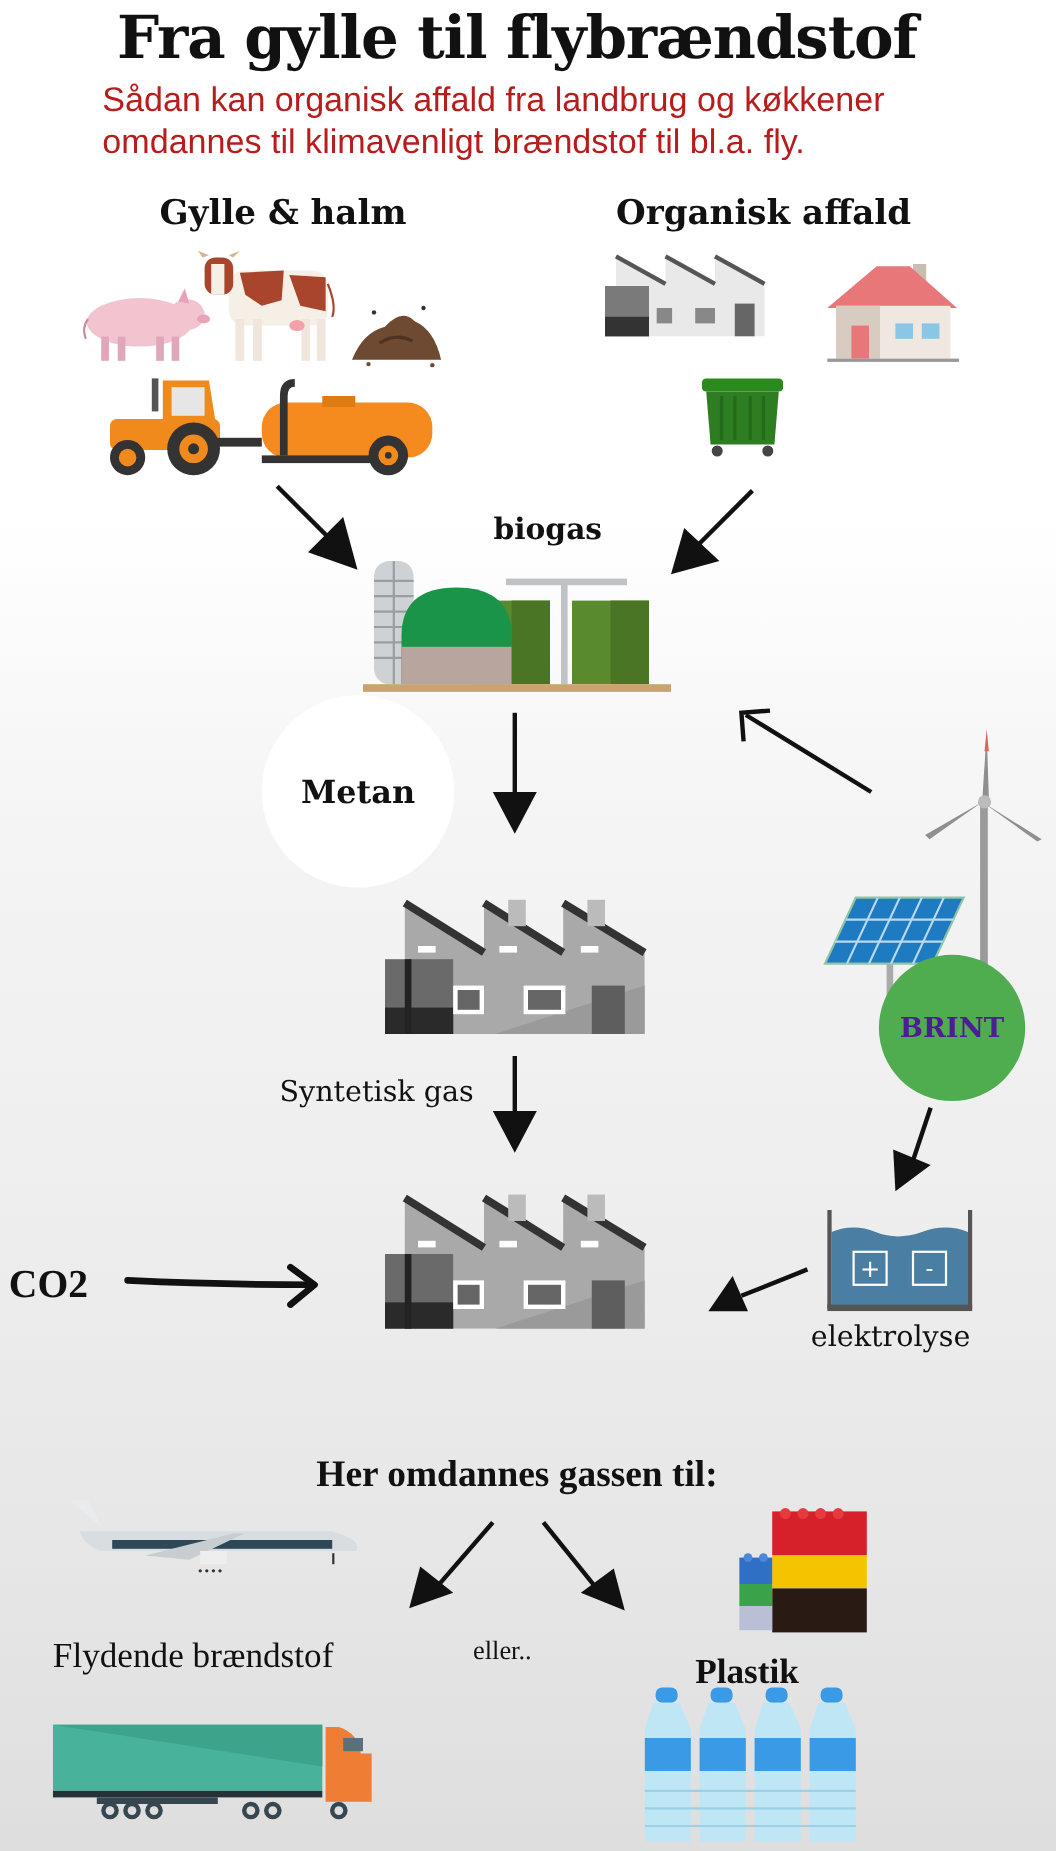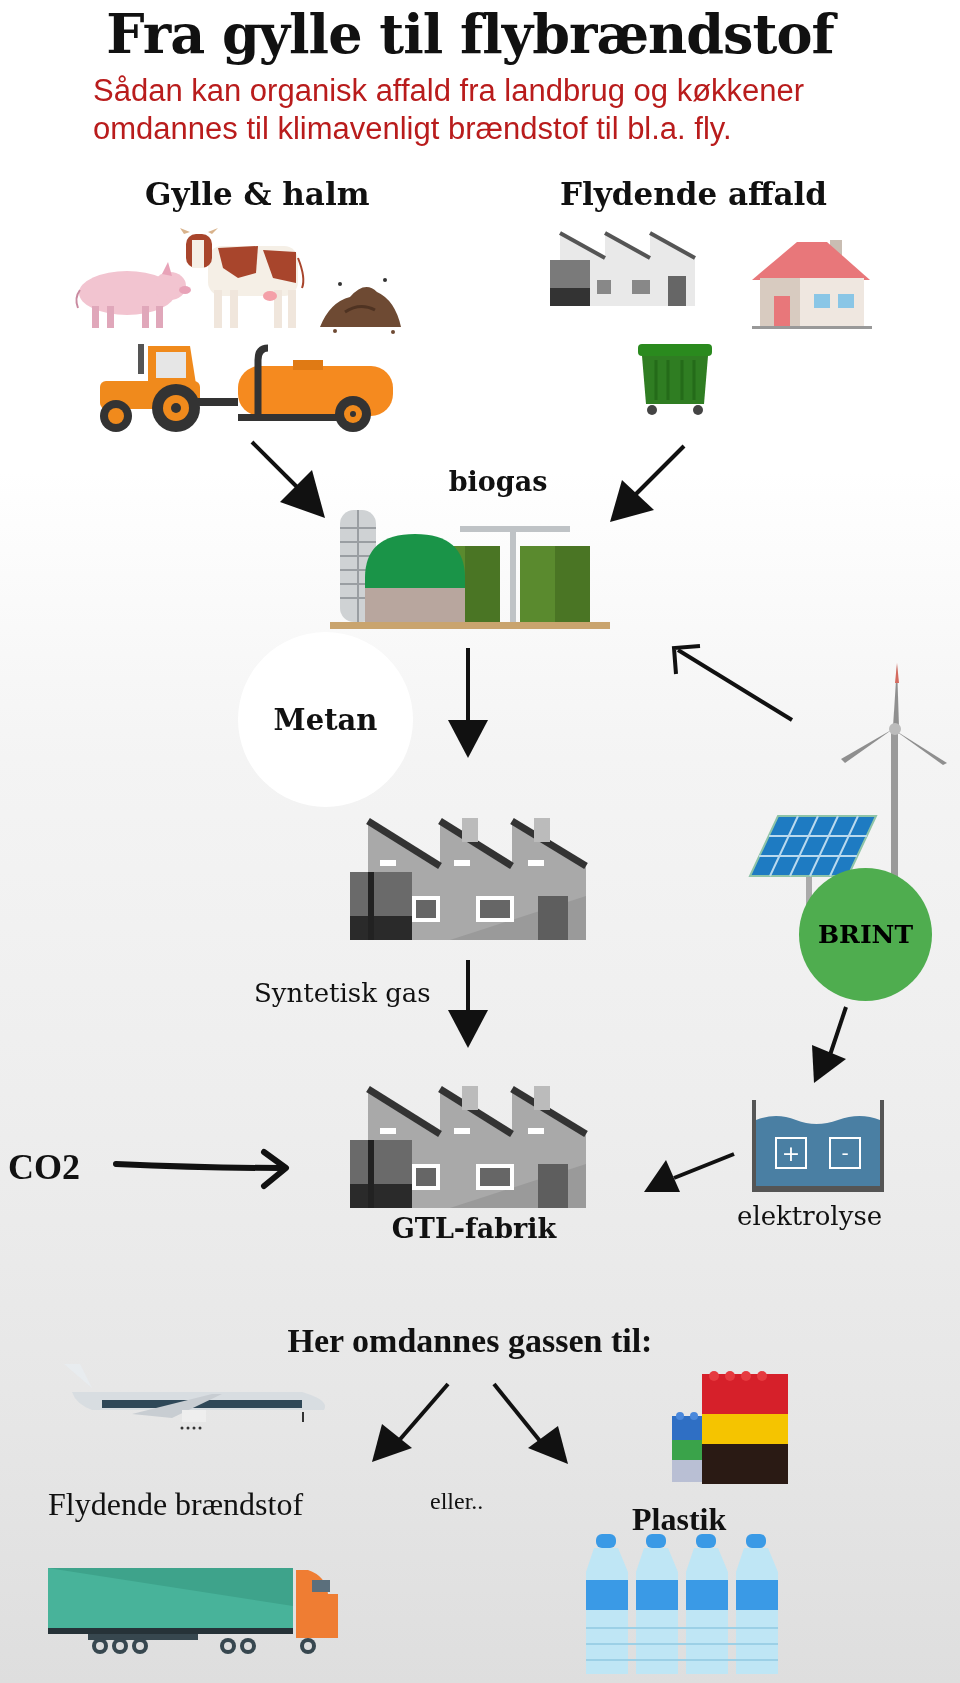--- a/index.html
+++ b/index.html
@@ -22,21 +22,21 @@
   .label-reg { font-family: "DejaVu Serif", serif; font-size: 26px; white-space: nowrap; }
   .cond { font-family: "Liberation Serif", serif; }
   svg.arrow { position: absolute; overflow: visible; }
   .metan-circle {
     left: 238px; top: 632px; width: 175px; height: 175px; border-radius: 50%;
     background: #fff; display: flex; align-items: center; justify-content: center;
   }
   .brint-circle {
     left: 799px; top: 868px; width: 133px; height: 133px; border-radius: 50%;
     background: #4fad4f; display: flex; align-items: center; justify-content: center;
-    color: #000000; font-family: "DejaVu Serif", serif; font-weight: bold; font-size: 25px;
+    color: #4c1d95; font-family: "DejaVu Serif", serif; font-weight: bold; font-size: 25px;
   }
 </style>
 </head>
 <body>
 
 <div class="abs title">Fra gylle til flybrændstof</div>
 <div class="abs subtitle">Sådan kan organisk affald fra landbrug og køkkener omdannes til klimavenligt brændstof til bl.a. fly.</div>
 
 <div class="abs section-heading" style="left:145px; top:176px;">Gylle &amp; halm</div>
 
@@ -90,21 +90,21 @@
   <rect x="100" y="62" width="40" height="8" fill="#333"></rect>
   <rect x="140" y="30" width="155" height="50" rx="22" fill="#f58a1f"></rect>
   <rect x="195" y="24" width="30" height="10" fill="#e07a14"></rect>
   <path d="M170 12 Q160 12 160 24 L160 78" stroke="#333" stroke-width="7" fill="none"></path>
   <rect x="140" y="78" width="100" height="7" fill="#333"></rect>
   <circle cx="255" cy="78" r="18" fill="#333"></circle>
     <circle cx="255" cy="78" r="9" fill="#f08a1c"></circle>
     <circle cx="255" cy="78" r="3" fill="#333"></circle>
 </svg>
 
-<div class="abs section-heading" style="left:560px; top:176px;">Flydende affald</div>
+<div class="abs section-heading" style="left:560px; top:176px;">Organisk affald</div>
 
 <svg class="abs" style="left:550px; top:228px;" width="150" height="78" viewBox="0 0 150 78">
   <polygon points="10,78 10,5 55,30 55,5 100,30 100,5 145,30 145,78" fill="#e9e9e9"></polygon>
   <line x1="10" y1="5" x2="55" y2="30" stroke="#555" stroke-width="4"></line>
   <line x1="55" y1="5" x2="100" y2="30" stroke="#555" stroke-width="4"></line>
   <line x1="100" y1="5" x2="145" y2="30" stroke="#555" stroke-width="4"></line>
   <rect x="0" y="32" width="40" height="46" fill="#7a7a7a"></rect>
   <rect x="0" y="60" width="40" height="18" fill="#333"></rect>
   <rect x="47" y="52" width="14" height="14" fill="#888"></rect>
   <rect x="82" y="52" width="18" height="14" fill="#888"></rect>
@@ -276,21 +276,20 @@
   <rect x="0" y="56" width="62" height="68" fill="#6a6a6a"></rect>
   <rect x="0" y="100" width="62" height="24" fill="#2a2a2a"></rect>
   <rect x="18" y="56" width="6" height="68" fill="#222"></rect>
   <rect x="62" y="80" width="28" height="26" fill="#fff"></rect>
     <rect x="66" y="84" width="20" height="18" fill="#666"></rect>
   <rect x="126" y="80" width="38" height="26" fill="#fff"></rect>
     <rect x="130" y="84" width="30" height="18" fill="#666"></rect>
   <rect x="188" y="80" width="30" height="44" fill="#5e5e5e"></rect>
 </svg>
 <div class="abs label-bold" style="left:340px; top:1210px; width:268px; font-size:27px; line-height:38px;">
-  <div>GTL-fabrik</div>
 </div>
 
 <div class="abs" style="left:0; width:940px; top:1322px; text-align:center; font-family:Liberation Serif, serif; font-weight:bold; font-size:34px;">Her omdannes gassen til:</div>
 
 <svg class="abs" style="left:62px; top:1362px;" width="270" height="70" viewBox="0 0 270 70">
   <path d="M2 2 L18 2 L30 26 Z" fill="#e8ecef"></path>
   <path d="M10 30 L240 30 Q268 38 262 48 L30 48 Q14 42 10 30 Z" fill="#d8dde1"></path>
   <rect x="40" y="38" width="200" height="8" fill="#2f4858"></rect>
   <path d="M70 52 L150 32 L160 32 L110 56 Z" fill="#c8cdd2"></path>
   <rect x="120" y="48" width="24" height="12" fill="#eee"></rect>

